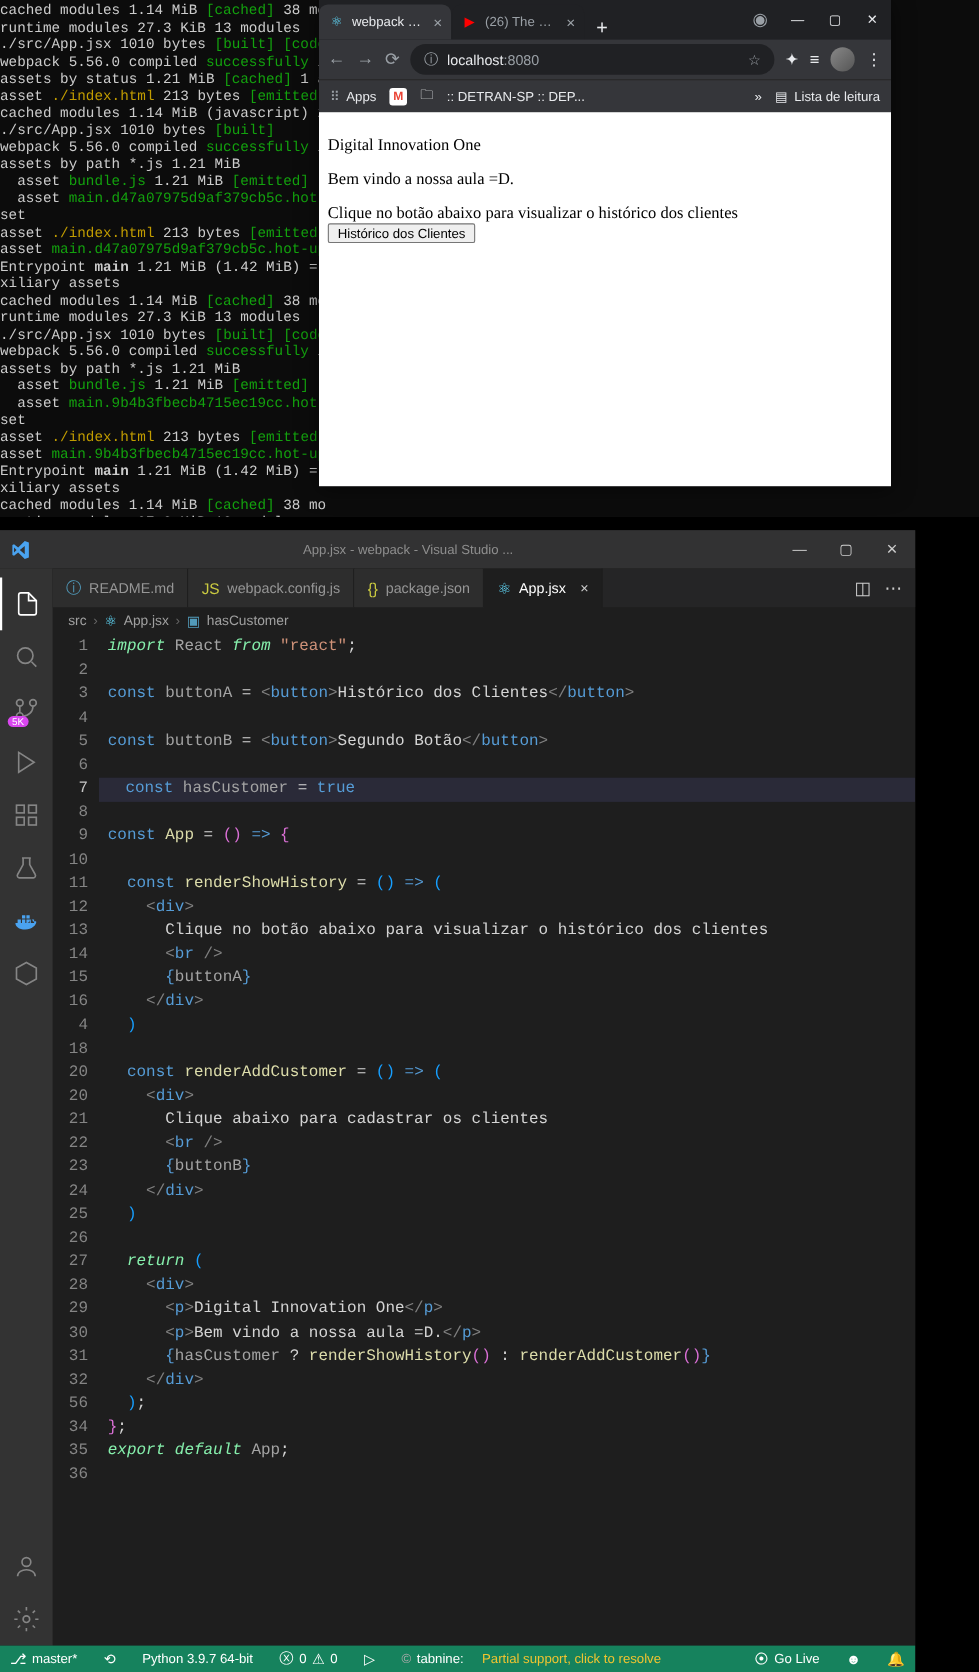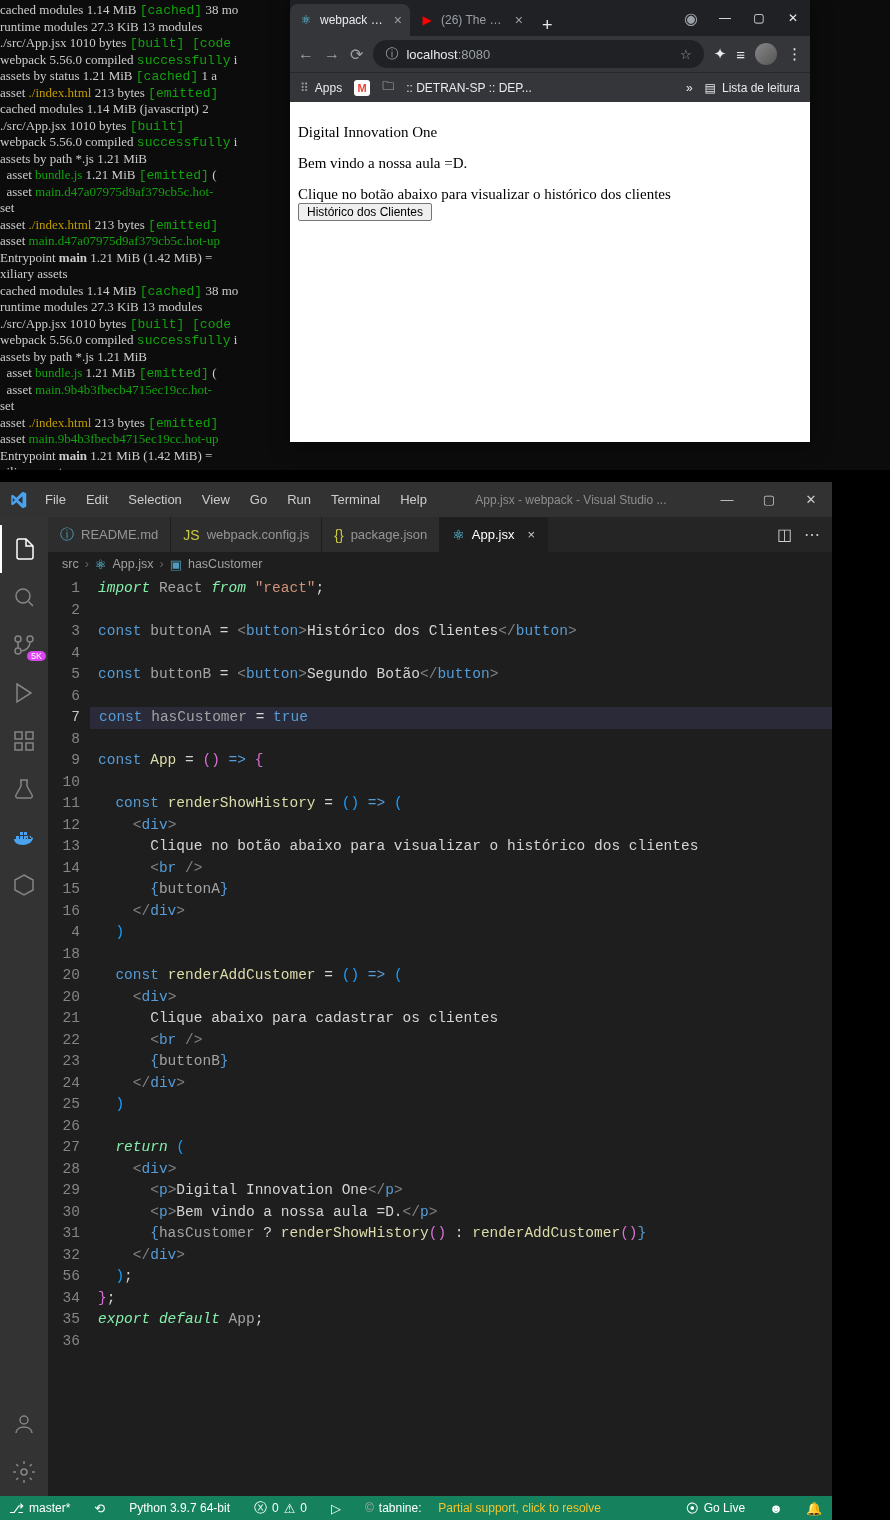--- a/index.html
+++ b/index.html
@@ -23,21 +23,21 @@
   background: #0c0c0c;
   font-size: 13px;
   line-height: 15.5px;
   white-space: pre;
   overflow: hidden;
   padding: 2px 0;
 }
 .term-line { display: block; }
 .g { color: #13a10e; }
 .y { color: #c19c00; text-align: right; }
-.w { color: #cccccc; font-family: Liberation Serif, serif; }
+.w { color: #cccccc; }
 
 
 .browser {
   position: absolute;
   left: 290px;
   top: 0;
   width: 520px;
   height: 442px;
   background: #202124;
   border-radius: 8px 8px 0 0;
@@ -171,21 +171,21 @@
   align-items: center;
   padding-top: 8px;
 }
 .act-item {
   width:48px; height:48px;
   display:flex; align-items:center; justify-content:center;
   color:#858585; font-size:22px; cursor:pointer;
   position:relative;
 }
 .act-item.active { color:#fff; border-left:2px solid #fff; }
-.badge { position:absolute; bottom:8px; right:2px; background:#d946ef; color:#fff; border-radius:8px; font-size:9px; padding:0 4px; }
+.badge { position:absolute; bottom:8px; right:22px; background:#d946ef; color:#fff; border-radius:8px; font-size:9px; padding:0 4px; }
 .act-spacer { flex:1; }
 
 .editor-area { flex:1; display:flex; flex-direction:column; background:#1e1e1e; }
 .tabbar {
   height:35px; background:#252526;
   display:flex; align-items:stretch;
 }
 .etab {
   display:flex; align-items:center; gap:7px;
   padding:0 12px; font-size:13px;
@@ -220,21 +220,21 @@
   width:50px;
   text-align:right;
   color:#858585;
   padding-right:18px;
   user-select:none;
 }
 .gutter .ln { height:21.5px; }
 .gutter .ln.cur { color:#c6c6c6; }
 .code { flex:1; white-space:pre; color:#d4d4d4; position:relative; }
 .code .cl { height:21.5px; }
-.code .cl.hl { background:#2a2a38; margin-left:-8px; padding-left:9px; }
+.code .cl.hl { background:#2a2a38; margin-left:-8px; padding-left:24px; }
 .kw { color:#86efac;font-style:italic; }    
 .kw2 { color:#569cd6; }   
 .var { color:#a3a3a3; }   
 .fn { color:#dcdcaa; }    
 .str { color:#ce9178; }   
 .tag { color:#569cd6; }
 .txt { color:#d4d4d4; }
 .brk { color:#da70d6; }   
 .brk2 { color:#179fff; }
 .pun { color:#d4d4d4; }
@@ -327,30 +327,20 @@
   </div>
 </div>
 
 <div class="vscode">
   <div class="vsc-title">
     <div class="vsc-logo">
       <svg width="18" height="18" viewBox="0 0 24 24">
           <path fill="#4aa3f0" d="M23 3l-5-2-8 8-5-4-2 1v12l2 1 5-4 8 8 5-2V3zM5 15V9l3 3-3 3zm13 2l-6-5 6-5v10z"></path>
         </svg>
     </div>
-    <div class="menu" id="menu">
-        <div class="menu-item">File</div>
-        <div class="menu-item">Edit</div>
-        <div class="menu-item">Selection</div>
-        <div class="menu-item">View</div>
-        <div class="menu-item">Go</div>
-        <div class="menu-item">Run</div>
-        <div class="menu-item">Terminal</div>
-        <div class="menu-item">Help</div>
-      </div>
     <div class="vsc-wintitle">App.jsx - webpack - Visual Studio ...</div>
     <div class="win-icons">
       <div class="wbtn">—</div>
       <div class="wbtn">▢</div>
       <div class="wbtn close">✕</div>
     </div>
   </div>
 
   <div class="vsc-body">
     <div class="activity-bar">

